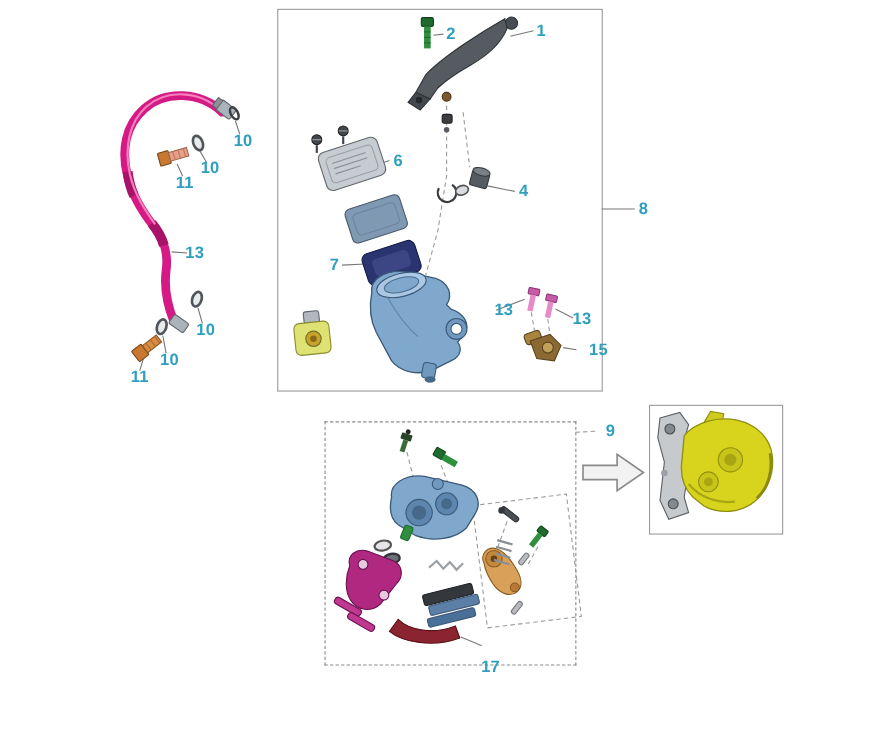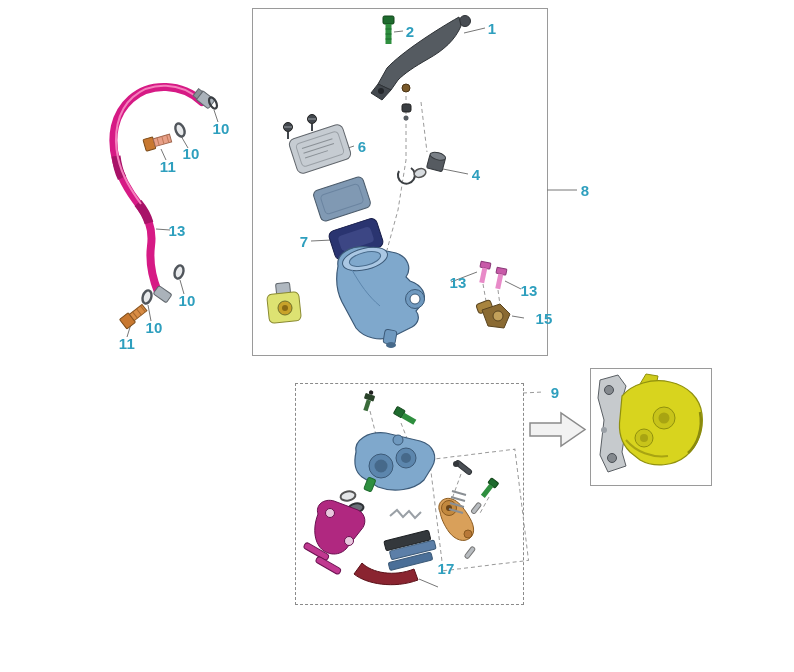--- a/index.html
+++ b/index.html
@@ -294,15 +294,15 @@
   <span class="callout" style="left:191px;top:153px">10</span>
   <span class="callout" style="left:168px;top:166px">11</span>
   <span class="callout" style="left:177px;top:230px">13</span>
   <span class="callout" style="left:187px;top:300px">10</span>
   <span class="callout" style="left:154px;top:327px">10</span>
   <span class="callout" style="left:127px;top:343px">11</span>
   <span class="callout" style="left:458px;top:282px">13</span>
   <span class="callout" style="left:529px;top:290px">13</span>
   <span class="callout" style="left:544px;top:318px">15</span>
   <span class="callout" style="left:555px;top:392px">9</span>
-  <span class="callout" style="left:446px;top:568px">17</span>
+  <span class="callout" style="left:446px;top:606px">17</span>
 
 </div>
 
 </body></html>

